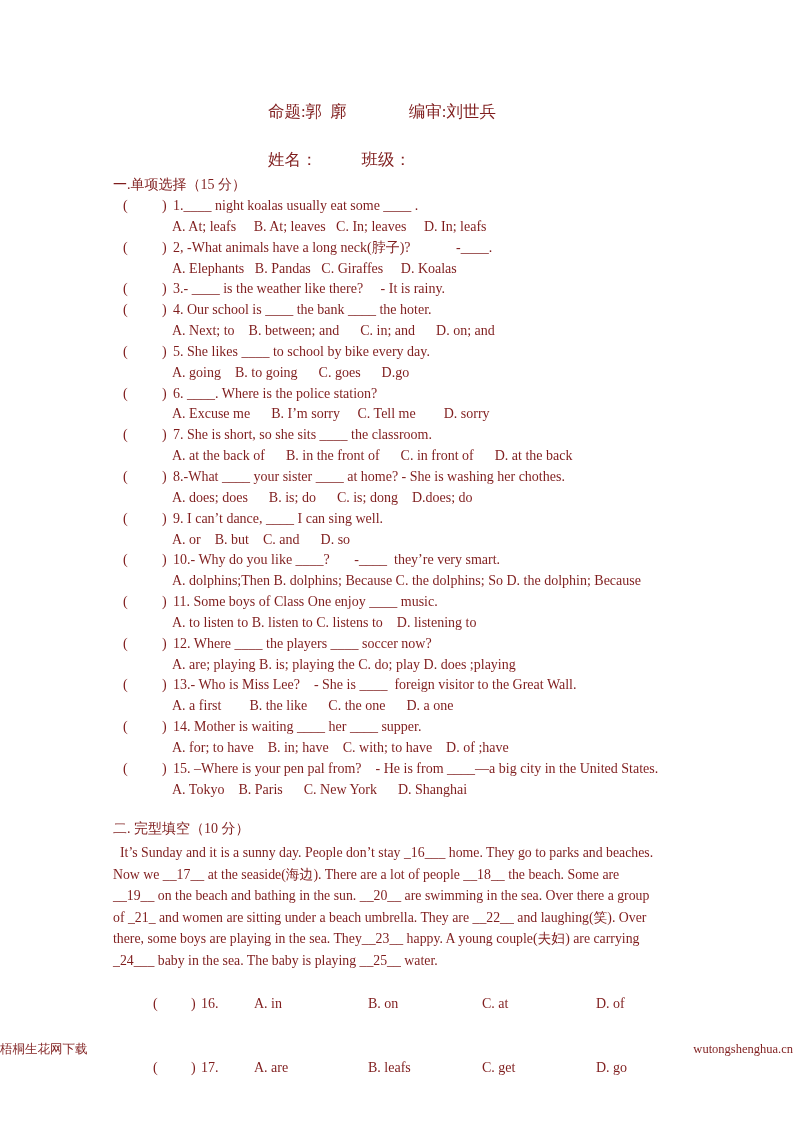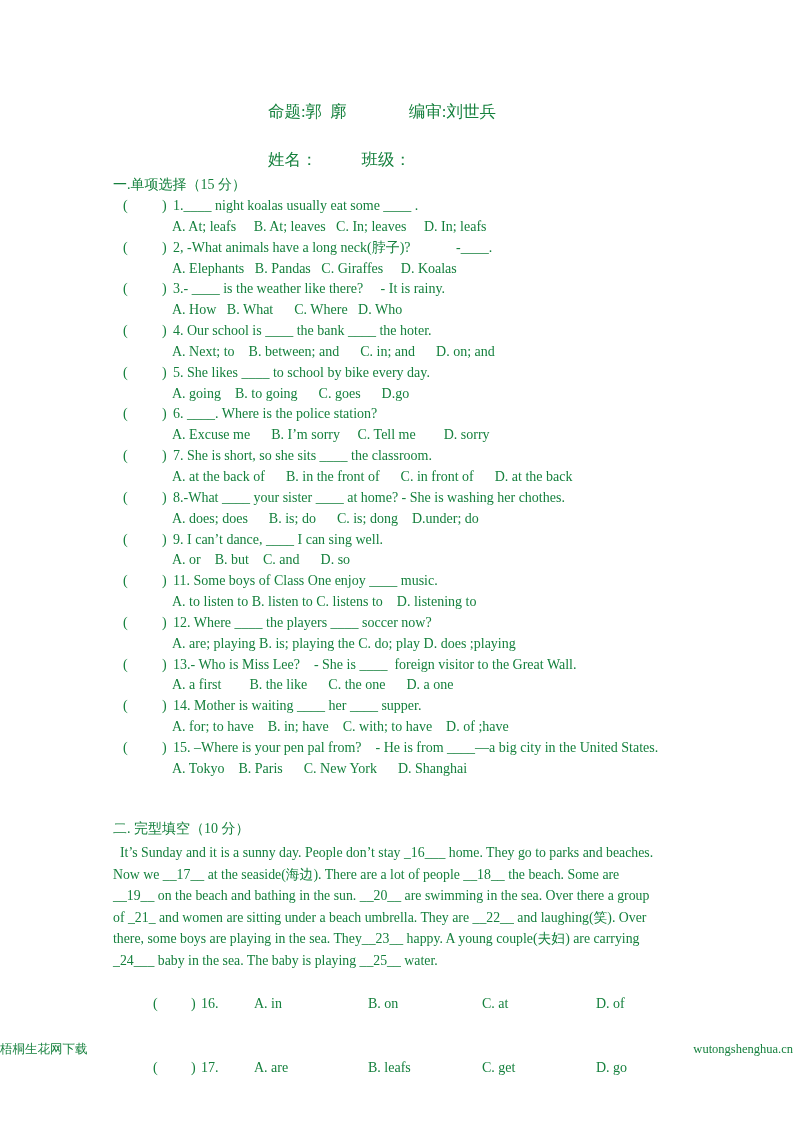--- a/index.html
+++ b/index.html
@@ -5,21 +5,21 @@
   html, body {
     margin: 0;
     padding: 0;
     background: #ffffff;
   }
   .page {
     position: relative;
     width: 793px;
     height: 1122px;
     background: #ffffff;
-    color: #15803d;
+    color: #7f1d1d;
     font-family: "Liberation Serif", "DejaVu Serif", serif;
     overflow: hidden;
   }
 
   
   .hdr1 {
     position: absolute;
     left: 268px;
     top: 100px;
     display: flex;
@@ -133,21 +133,20 @@
         <div class="opt-row">A. At; leafs     B. At; leaves   C. In; leaves     D. In; leafs</div>
       </div>
 
     <div>
         <div class="stem-row"><span class="popen">(</span><span class="pclose">)</span><span>2, -What animals have a long neck(脖子)?             -____.</span></div>
         <div class="opt-row">A. Elephants   B. Pandas   C. Giraffes     D. Koalas</div>
       </div>
 
     <div>
         <div class="stem-row"><span class="popen">(</span><span class="pclose">)</span><span>3.- ____ is the weather like there?     - It is rainy.</span></div>
-        <div class="opt-row">A. How   B. What      C. Where   D. Who</div>
       </div>
 
     <div>
         <div class="stem-row"><span class="popen">(</span><span class="pclose">)</span><span>4. Our school is ____ the bank ____ the hoter.</span></div>
         <div class="opt-row">A. Next; to    B. between; and      C. in; and      D. on; and</div>
       </div>
 
     <div>
         <div class="stem-row"><span class="popen">(</span><span class="pclose">)</span><span>5. She likes ____ to school by bike every day.</span></div>
         <div class="opt-row">A. going    B. to going      C. goes      D.go</div>
@@ -158,28 +157,32 @@
         <div class="opt-row">A. Excuse me      B. I’m sorry     C. Tell me        D. sorry</div>
       </div>
 
     <div>
         <div class="stem-row"><span class="popen">(</span><span class="pclose">)</span><span>7. She is short, so she sits ____ the classroom.</span></div>
         <div class="opt-row">A. at the back of      B. in the front of      C. in front of      D. at the back</div>
       </div>
 
     <div>
         <div class="stem-row"><span class="popen">(</span><span class="pclose">)</span><span>8.-What ____ your sister ____ at home? - She is washing her chothes.</span></div>
-        <div class="opt-row">A. does; does      B. is; do      C. is; dong    D.under; do</div>
+        <div class="opt-row">A. does; does      B. is; do      C. is; dong    D.does; do</div>
       </div>
 
     <div>
         <div class="stem-row"><span class="popen">(</span><span class="pclose">)</span><span>9. I can’t dance, ____ I can sing well.</span></div>
         <div class="opt-row">A. or    B. but    C. and      D. so</div>
       </div>
 
+    <div>
+        <div class="stem-row"><span class="popen">(</span><span class="pclose">)</span><span>10.- Why do you like ____?       -____  they’re very smart.</span></div>
+        <div class="opt-row">A. dolphins;Then B. dolphins; Because C. the dolphins; So D. the dolphin; Because</div>
+      </div>
 
     <div>
         <div class="stem-row"><span class="popen">(</span><span class="pclose">)</span><span>11. Some boys of Class One enjoy ____ music.</span></div>
         <div class="opt-row">A. to listen to B. listen to C. listens to    D. listening to</div>
       </div>
 
     <div>
         <div class="stem-row"><span class="popen">(</span><span class="pclose">)</span><span>12. Where ____ the players ____ soccer now?</span></div>
         <div class="opt-row">A. are; playing B. is; playing the C. do; play D. does ;playing</div>
       </div>

